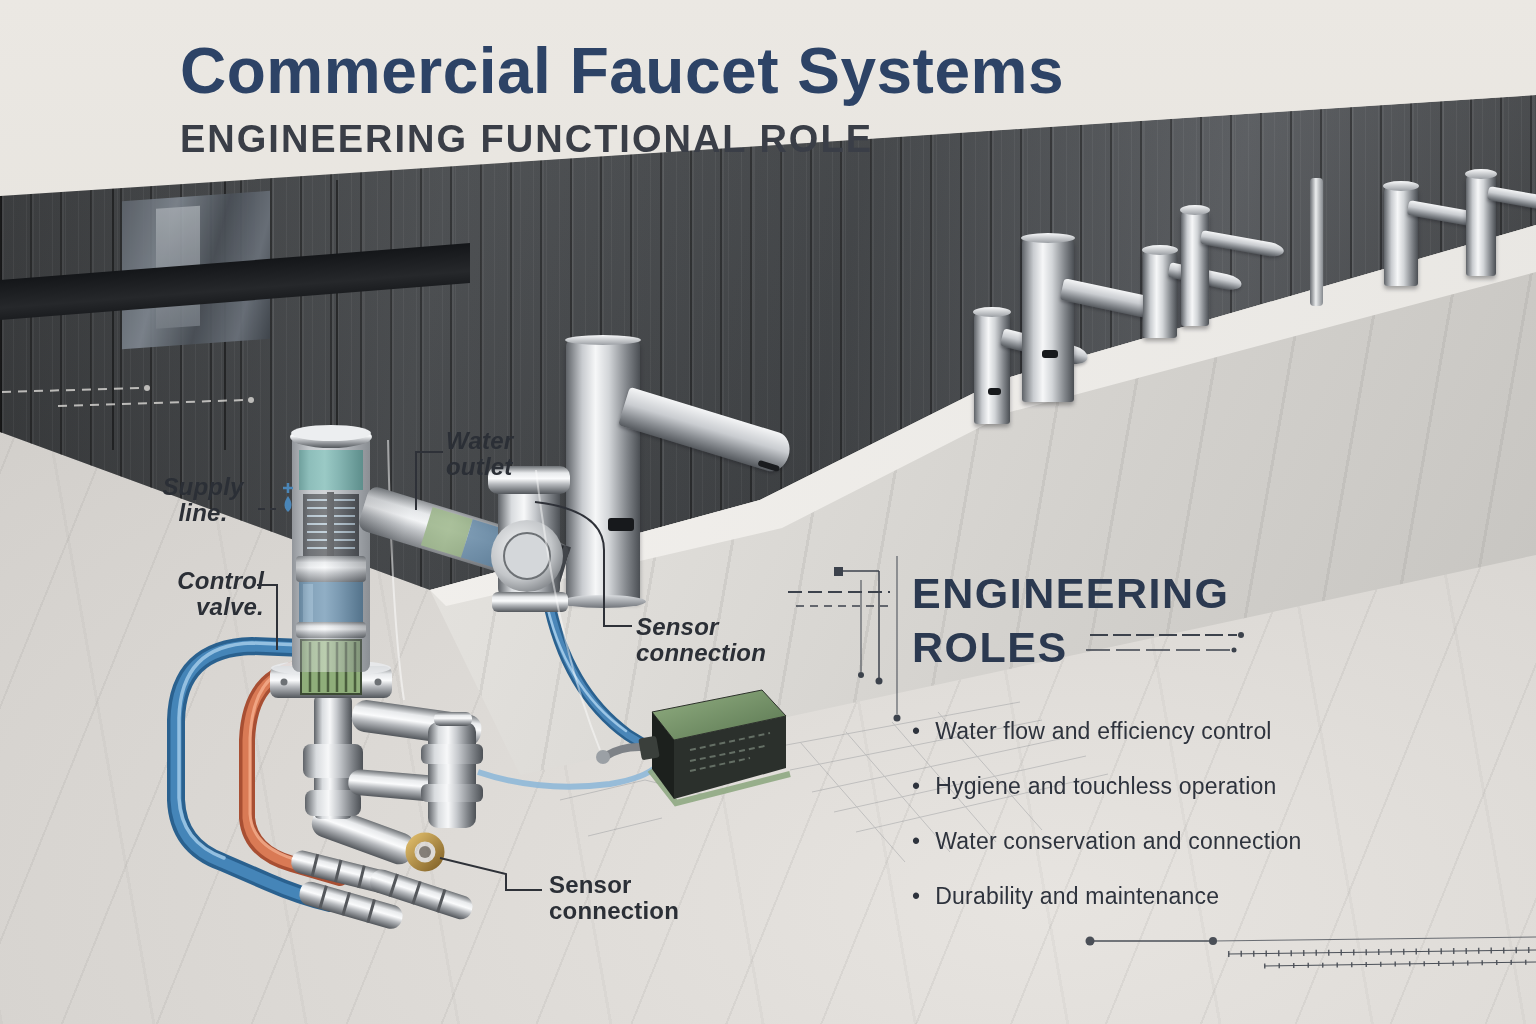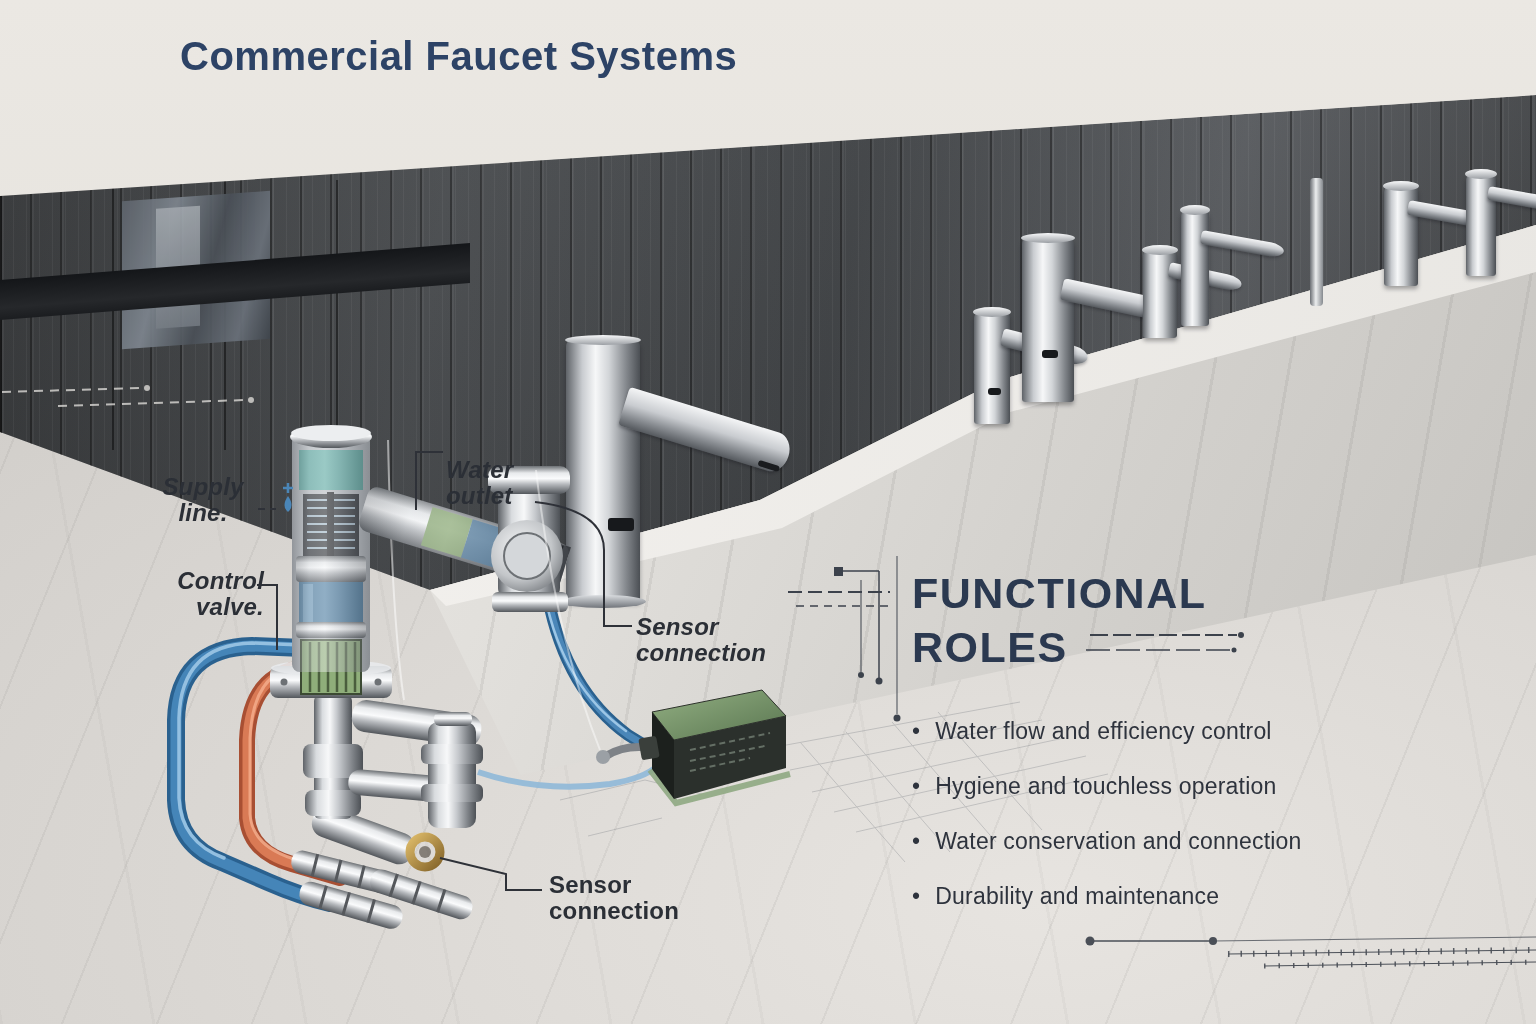--- a/index.html
+++ b/index.html
@@ -59,28 +59,28 @@
   .faucet .base{position:absolute;bottom:-6px;left:-8%;width:116%;height:13px;border-radius:50%;
     background:linear-gradient(180deg,#dadde0,#70747a);}
   .pipe-thin{position:absolute;z-index:4;width:13px;
     background:linear-gradient(90deg,#6b6f74,#eceeef 45%,#85898e);border-radius:4px;}
 
   
   .overlay{position:absolute;inset:0;z-index:6;}
 
   
   .titles{position:absolute;left:180px;top:34px;z-index:8;}
-  .titles h1{margin:0;font-size:40px;font-weight:800;letter-spacing:.5px;color:#2d4366;}
+  .titles h1{margin:0;font-size:64px;font-weight:800;letter-spacing:.5px;color:#2d4366;}
   .titles .sub{margin:10px 0 0;font-size:38px;font-weight:700;letter-spacing:2px;color:#3a3e47;}
 
   .lbl{position:absolute;z-index:8;color:#2b2f36;font-size:24px;line-height:1.1;
        font-weight:600;font-style:italic;letter-spacing:.2px;}
   .lbl-supply{left:150px;top:474px;width:106px;text-align:center;}
   .lbl-control{left:154px;top:568px;width:110px;text-align:right;}
-  .lbl-water{left:446px;top:428px;width:92px;margin-top:29px;}
+  .lbl-water{left:446px;top:428px;width:92px;}
   .lbl-sensor-mid{left:636px;top:614px;width:150px;}
   .lbl-sensor-bottom{left:549px;top:872px;width:160px;font-style:normal;}
 
   .roles{position:absolute;left:912px;top:566px;width:580px;z-index:8;}
   .roles h2{margin:0;font-size:43px;line-height:54px;font-weight:800;letter-spacing:1.5px;color:#2b3950;}
   .roles ul{list-style:none;margin:44px 0 0;padding:0;}
   .roles li{display:flex;align-items:baseline;font-size:23px;color:#2e333d;margin-bottom:28px;letter-spacing:.2px;}
   .roles li .dot{margin-right:15px;font-size:23px;color:#2e333d;}
 </style>
 </head>
@@ -351,21 +351,21 @@
   </svg>
 
   <div class="lbl lbl-supply">Supply line.</div>
   <div class="lbl lbl-control">Control valve.</div>
   <div class="lbl lbl-water">Water outlet</div>
   <div class="lbl lbl-sensor-mid">Sensor connection</div>
   <div class="lbl lbl-sensor-bottom">Sensor connection</div>
 
   <div class="roles">
     <h2>
-      <div>FUNCTIONAL</div>
+      <div>ENGINEERING</div>
       <div>ROLES</div>
     </h2>
     <ul>
       <li>
           <span class="dot">•</span>
           <span>Water flow and efficiency control</span>
         </li>
       <li>
           <span class="dot">•</span>
           <span>Hygiene and touchless operation</span>
@@ -376,15 +376,16 @@
         </li>
       <li>
           <span class="dot">•</span>
           <span>Durability and maintenance</span>
         </li>
     </ul>
   </div>
 
   <header class="titles">
     <h1>Commercial Faucet Systems</h1>
+    <p class="sub">ENGINEERING FUNCTIONAL ROLE</p>
   </header>
 
 </div>
 
 </body></html>

